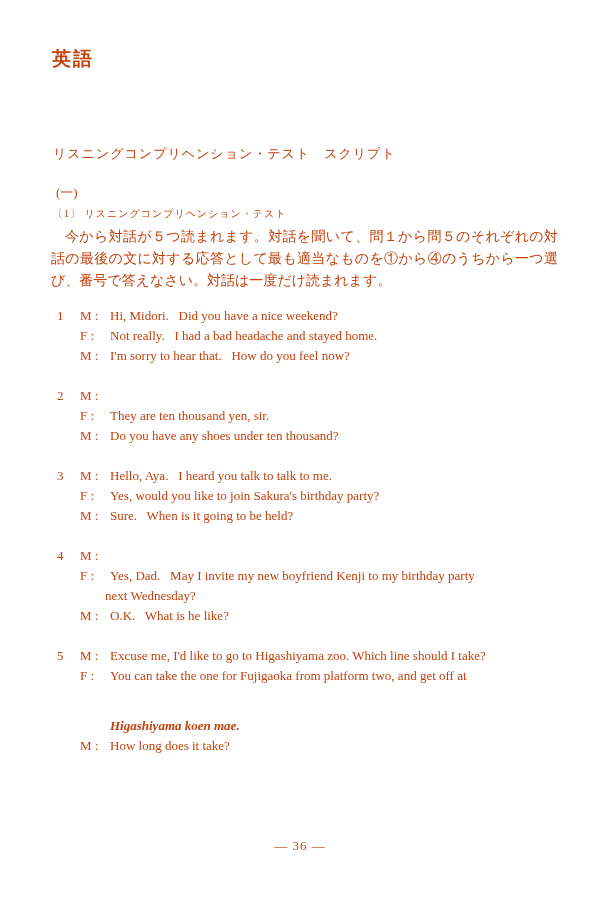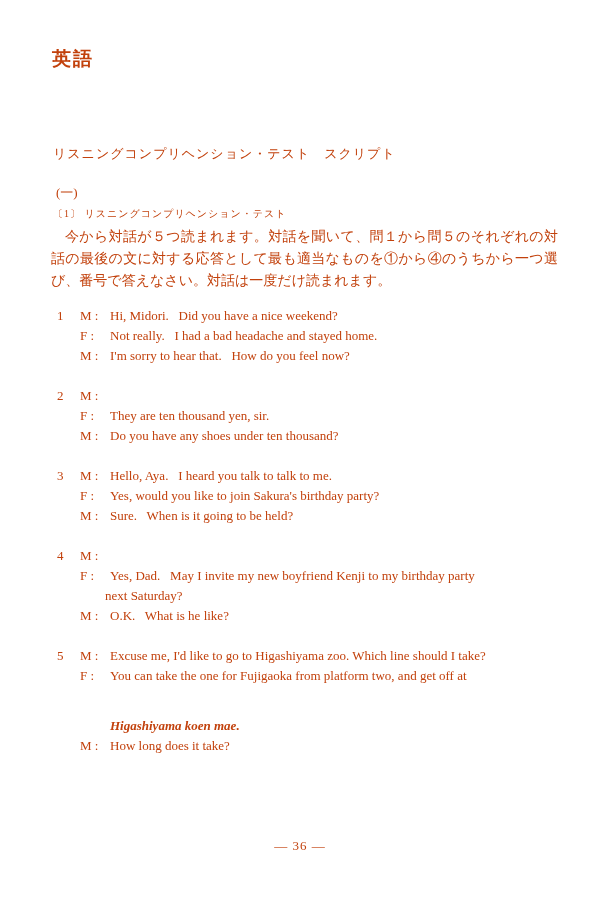--- a/index.html
+++ b/index.html
@@ -125,21 +125,21 @@
         <span class="dspk">M :</span>
       </div>
       <div class="drow">
         <span class="dnum"></span>
         <span class="dspk">F :</span>
         <span class="dtxt">Yes, Dad.   May I invite my new boyfriend Kenji to my birthday party</span>
       </div>
       <div class="drow">
         <span class="dnum"></span>
         <span class="dspk"></span>
-        <span class="dtxt cont-tight">next Saturday?</span>
+        <span class="dtxt cont-tight">next Wednesday?</span>
       </div>
       <div class="drow">
         <span class="dnum"></span>
         <span class="dspk">M :</span>
         <span class="dtxt">O.K.   What is he like?</span>
       </div>
     </div>
 
     <div class="dialogue">
       <div class="drow">

